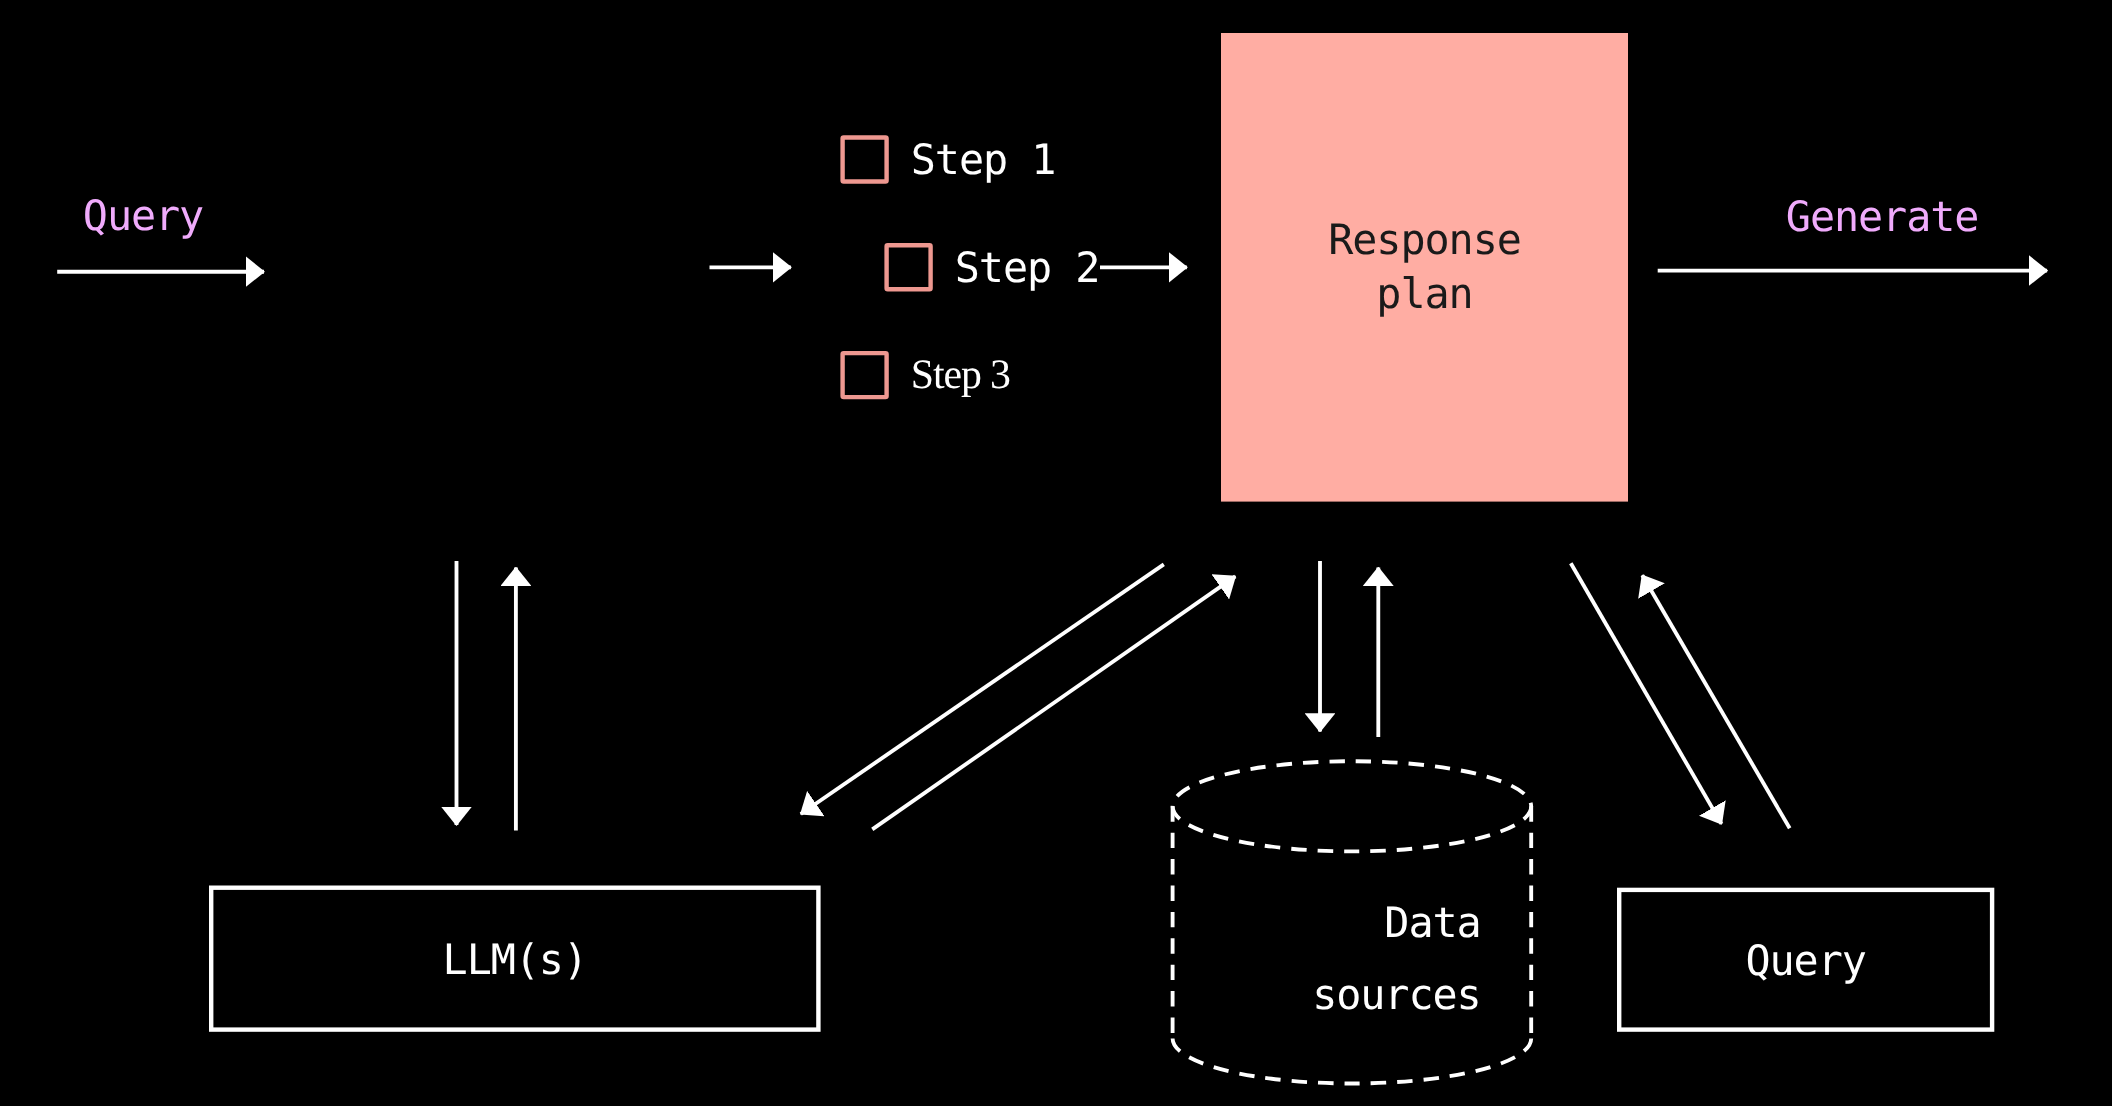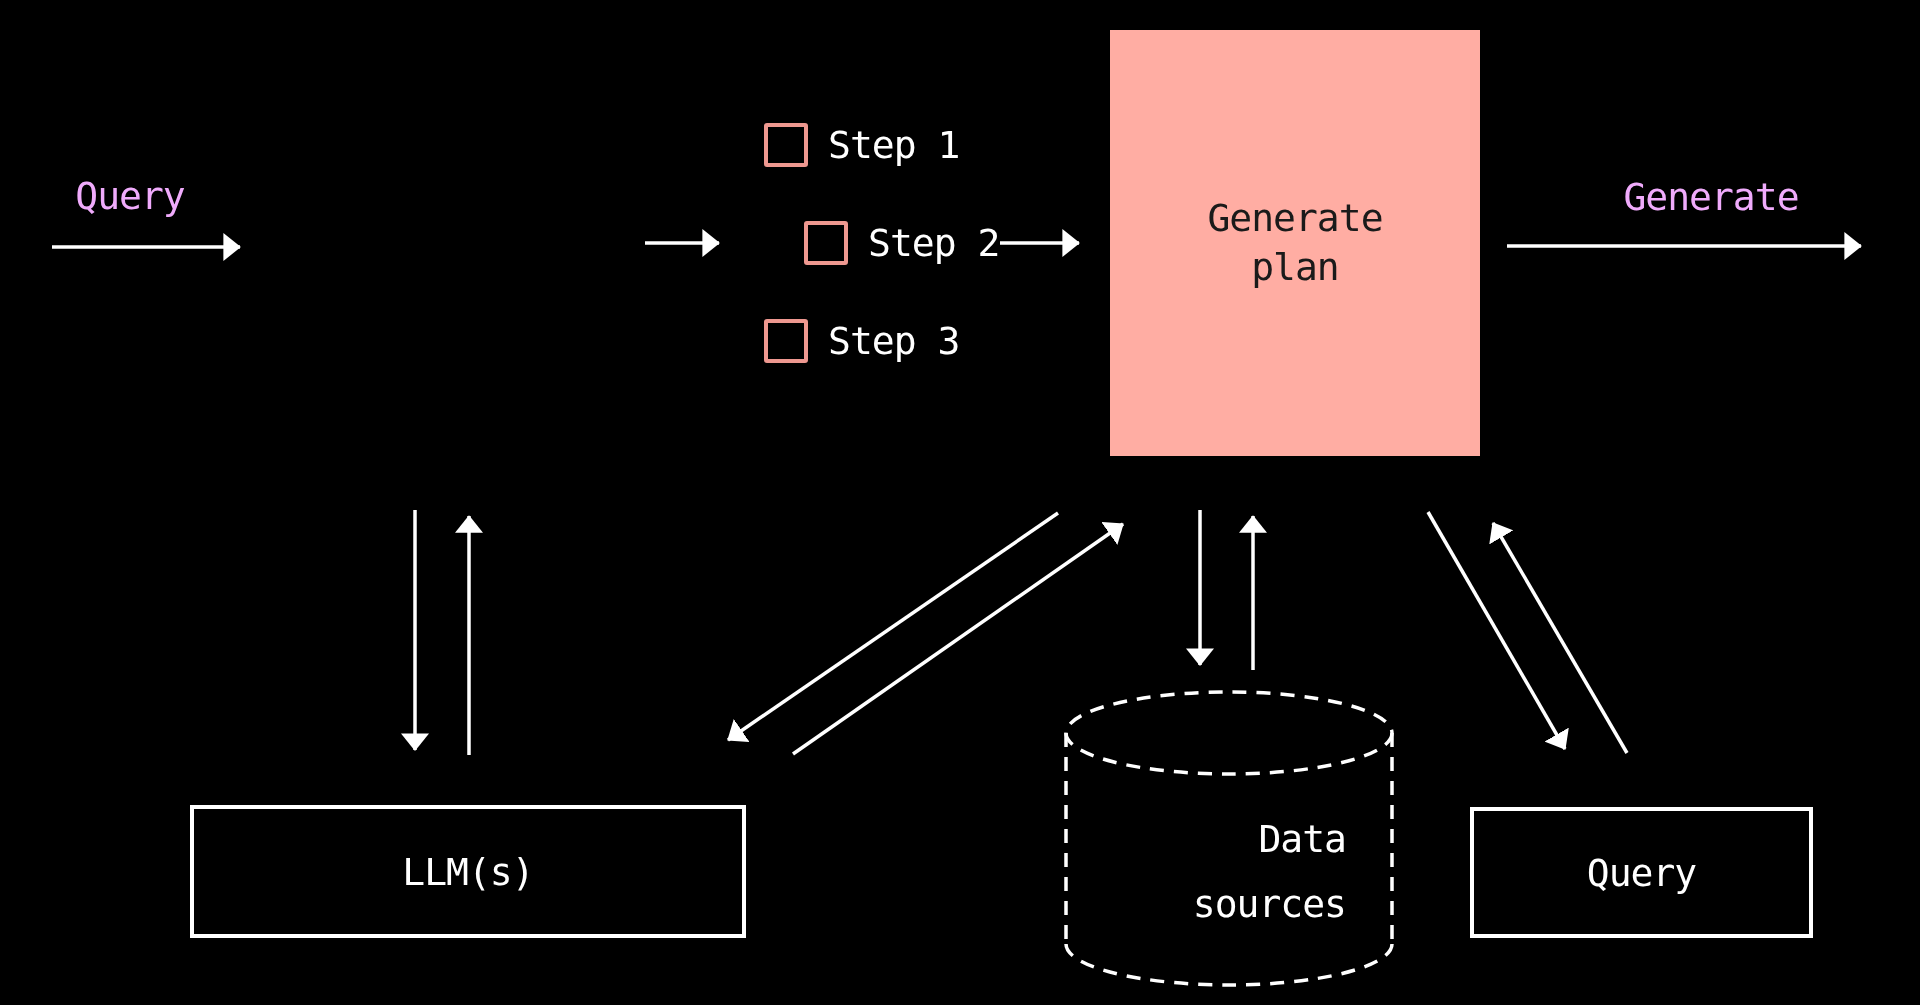--- a/index.html
+++ b/index.html
@@ -109,27 +109,27 @@
 
 
   <div class="step-row" style="top:123px;text-decoration:underline;">
     <span class="checkbox"></span>
     <span class="step-label">Step 1</span>
   </div>
   <div class="step-row" style="top:221px;margin-left:40px;">
     <span class="checkbox"></span>
     <span class="step-label">Step 2</span>
   </div>
-  <div class="step-row" style="top:319px;">
+  <div class="step-row" style="top:319px;font-family:Liberation Serif, serif;">
     <span class="checkbox"></span>
     <span class="step-label">Step 3</span>
   </div>
 
   <div class="pinkbox" style="left:1110px;top:30px;width:370px;height:426px;">
-    <span class="wrap">Generate plan</span>
+    <span class="wrap">Response plan</span>
   </div>
 
   <div class="outlinebox" style="left:190px;top:805px;width:556px;height:133px;">
     <span>LLM(s)</span>
   </div>
 
   <div class="ds-label">
     <span class="wrap">Data sources</span>
   </div>
 

